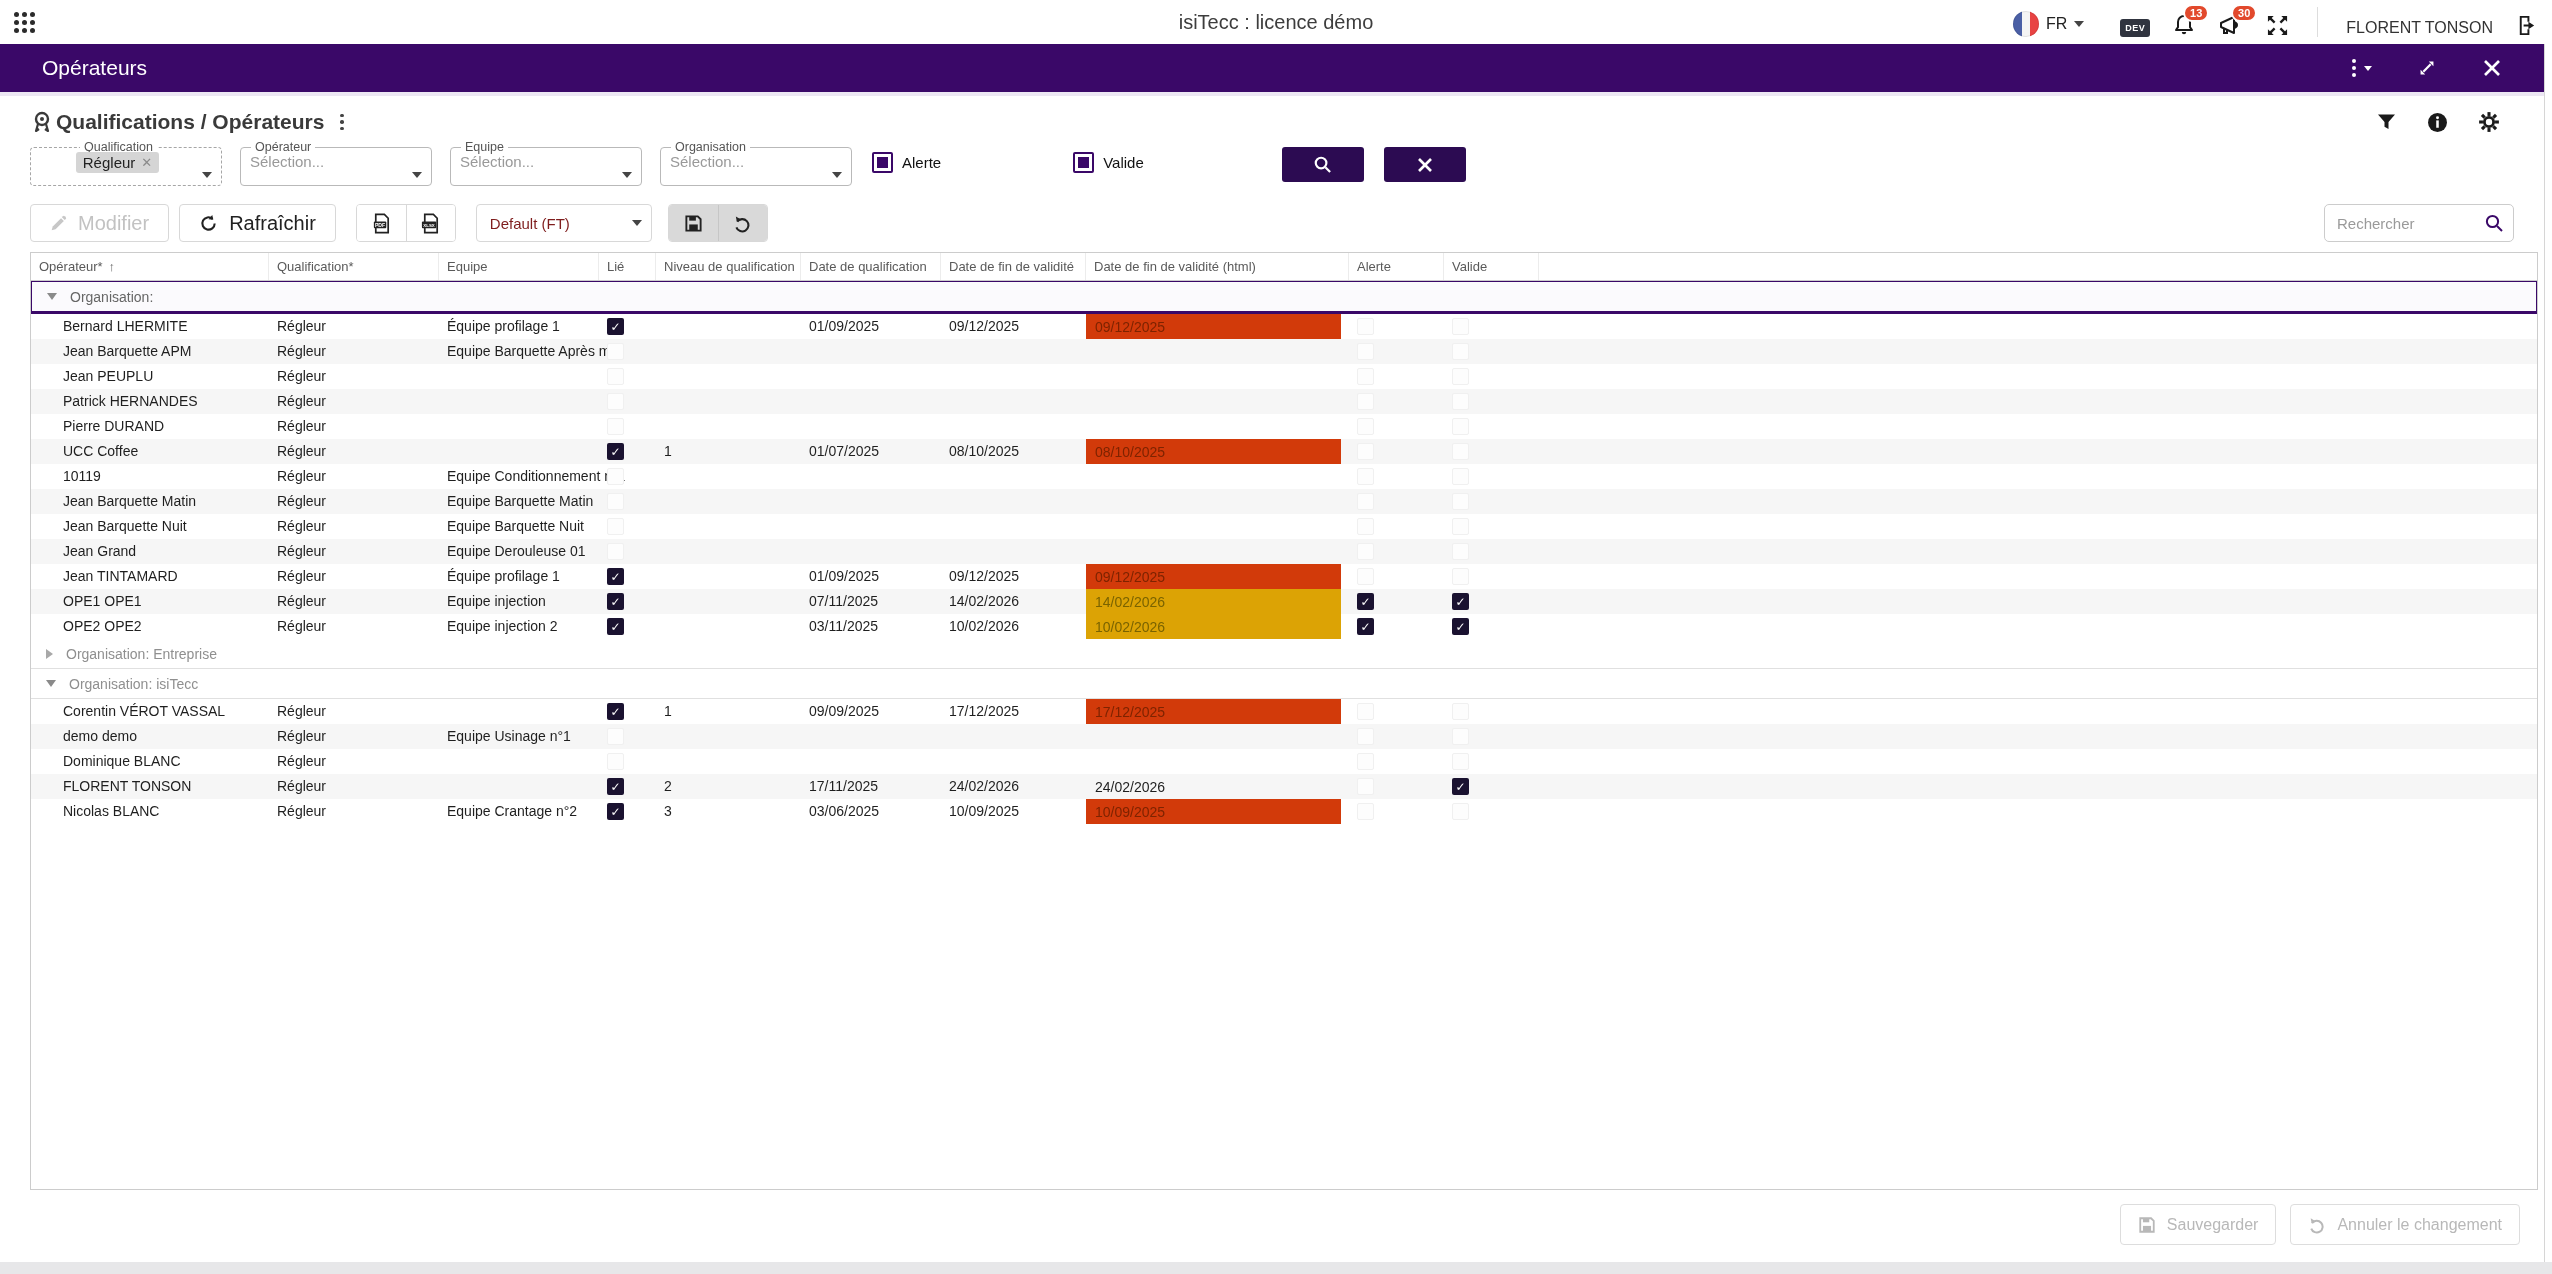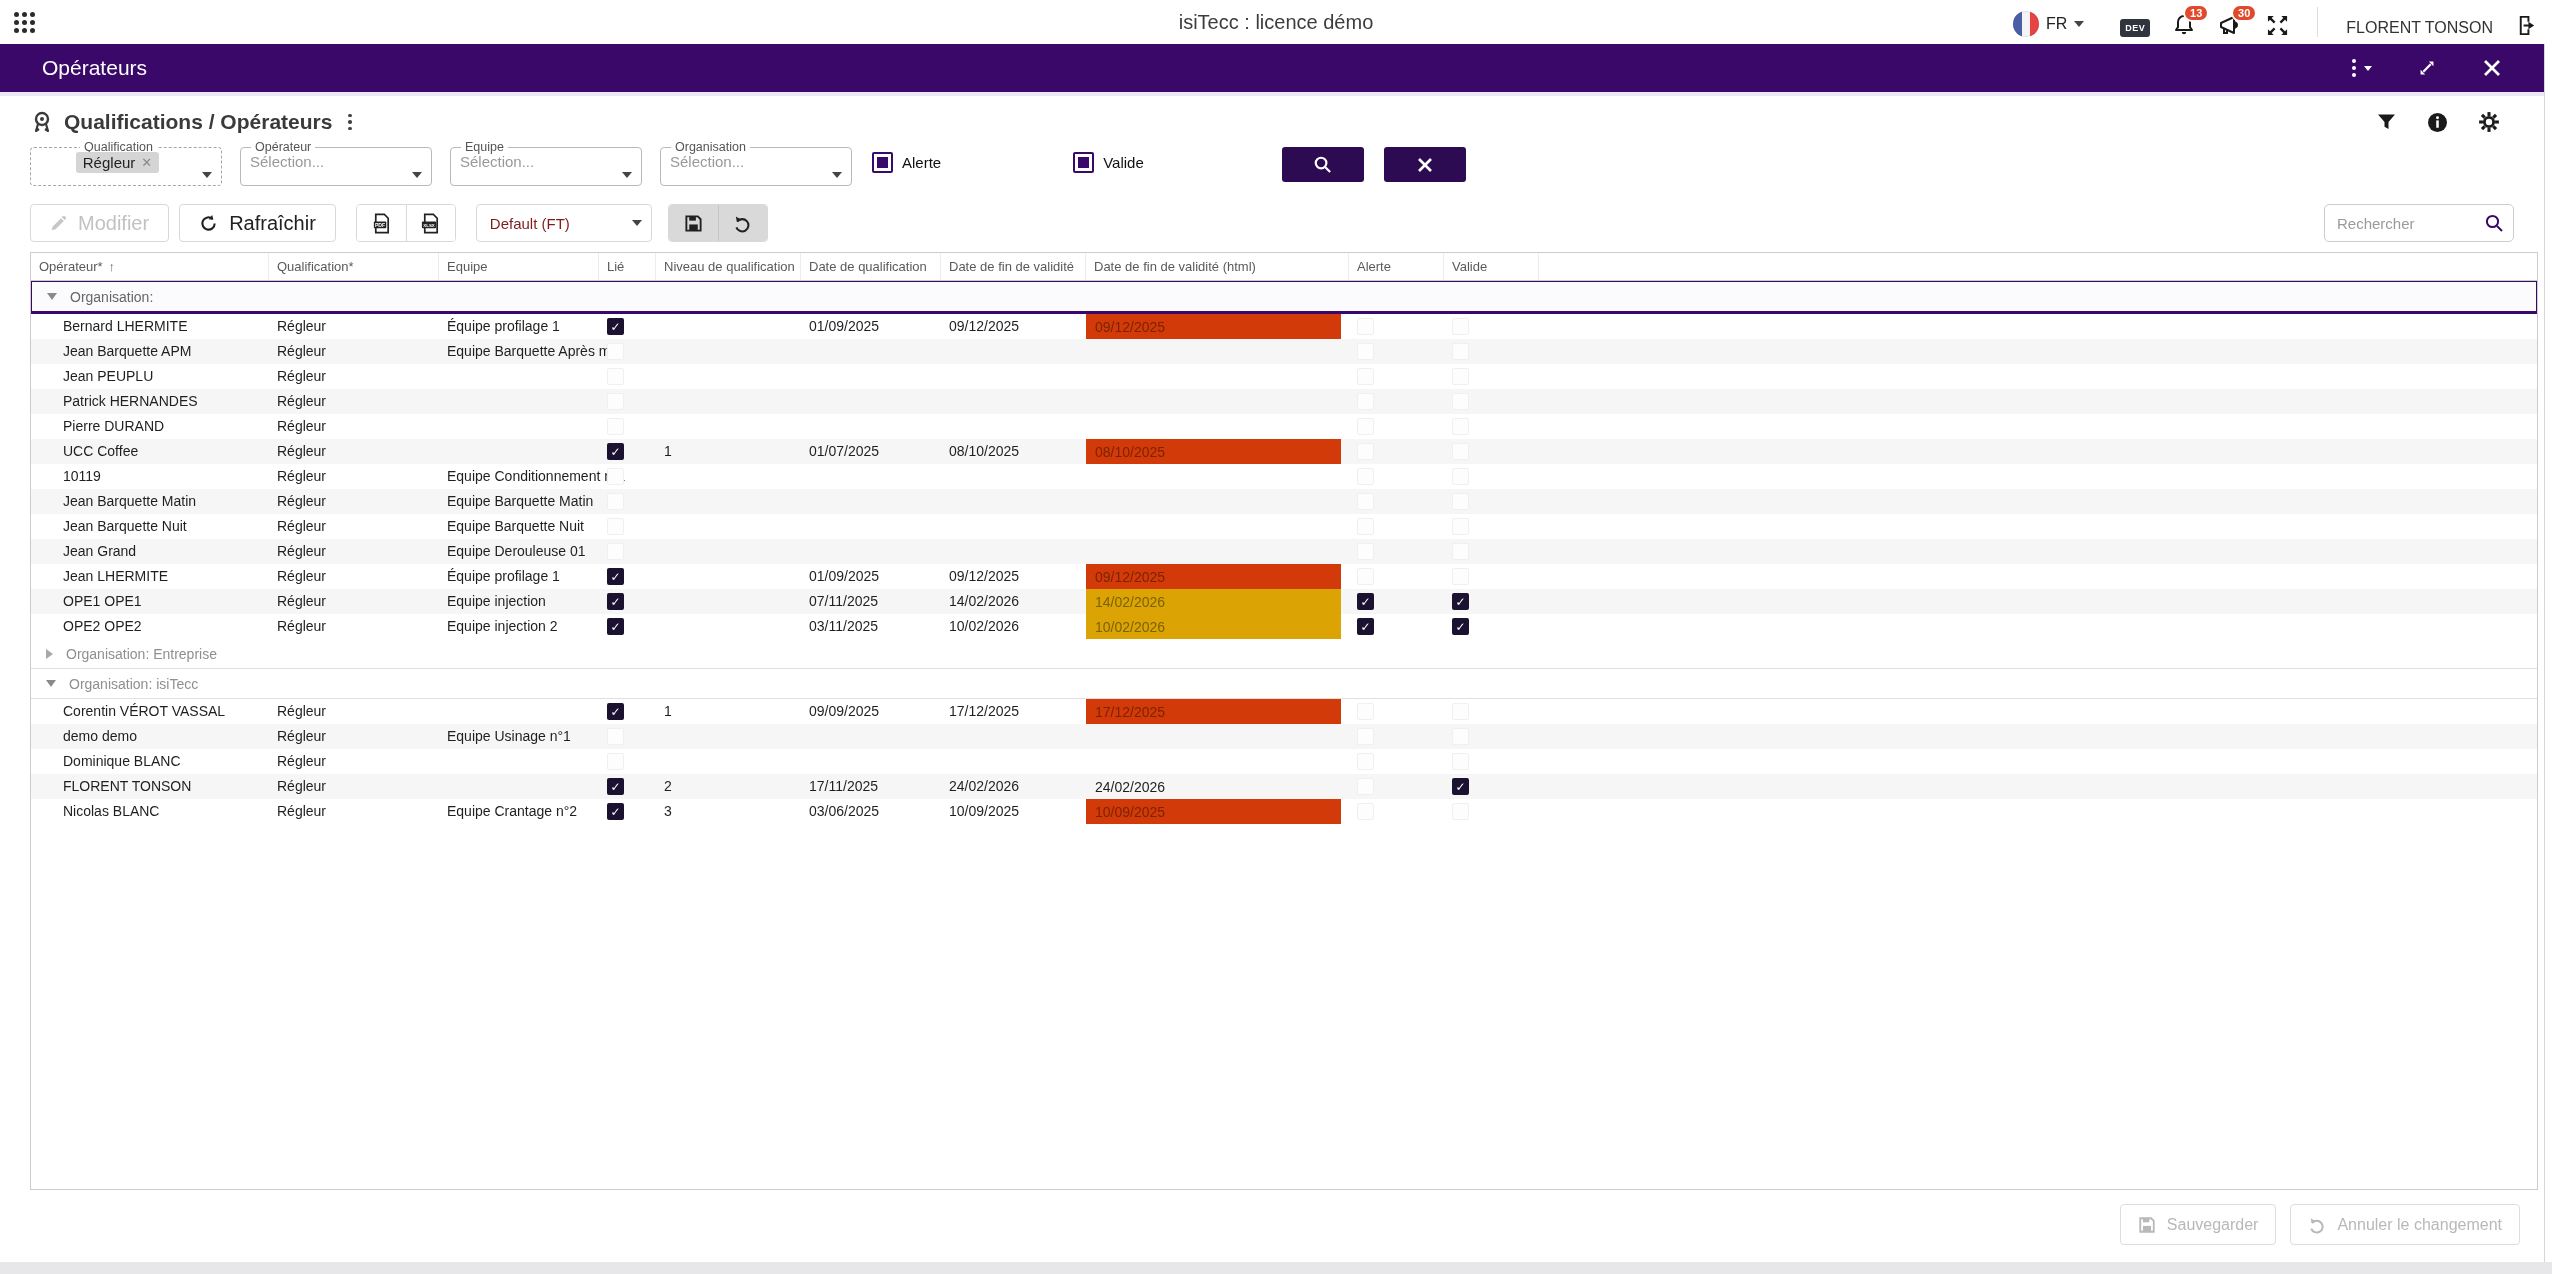--- a/index.html
+++ b/index.html
@@ -36,21 +36,21 @@
   .win-title{ color:#fff; font-size:21px; }
   .win-actions{ margin-left:auto; display:flex; align-items:center; gap:44px; }
   .kebab{ display:flex; flex-direction:column; gap:3px; cursor:pointer; }
   .kebab i{ width:4px; height:4px; border-radius:50%; background:#fff; }
   .kebab-group{ display:flex; align-items:center; gap:8px; cursor:pointer; }
   .caret-w{ border-top-color:#fff; border-left-width:4px; border-right-width:4px; border-top-width:5px; }
   .substrip{ height:4px; background:#ece7f3; }
 
   
   .page-head{ margin:14px 30px 0 30px; display:flex; align-items:center; }
-  .page-title{ font-size:21px; font-weight:600; color:#3a3a3a; margin-left:10px; }
+  .page-title{ font-size:21px; font-weight:600; color:#3a3a3a; margin-left:2px; }
   .kebab-dark{ margin-left:16px; }
   .kebab-dark i{ background:#444; width:3.5px; height:3.5px; }
   .head-icons{ margin-left:auto; display:flex; align-items:center; gap:30px; padding-right:14px; }
   .head-icons > *{ cursor:pointer; }
 
   
   .filters{ margin:6px 30px 0 30px; display:flex; align-items:flex-start; height:50px; }
   fieldset{ width:192px; height:46px; margin:0 18px 0 0; padding:0 26px 0 9px; border:1px solid #b9b9b9; border-radius:4px; position:relative; }
   fieldset.dashed{ border-style:dashed; border-color:#a6a6a6;text-align:center; }
   legend{ font-size:12.5px; color:#555; padding:0 4px; margin-left:1px; }
@@ -571,21 +571,21 @@
           <div class="htmlcell"></div>
           <div class="td-cb">
             <span class="cb unchecked"></span>
           </div>
           <div class="td-cb">
             <span class="cb unchecked"></span>
           </div>
           <div></div>
         </div>
         <div class="trow">
-          <div class="td op">Jean LHERMITE</div>
+          <div class="td op">Jean TINTAMARD</div>
           <div class="td">Régleur</div>
           <div class="td">Équipe profilage 1</div>
           <div class="td-cb">
             <span class="cb checked">✓</span>
           </div>
           <div class="td"></div>
           <div class="td">01/09/2025</div>
           <div class="td">09/12/2025</div>
           <div class="htmlcell">
             <div class="block danger">09/12/2025</div>

